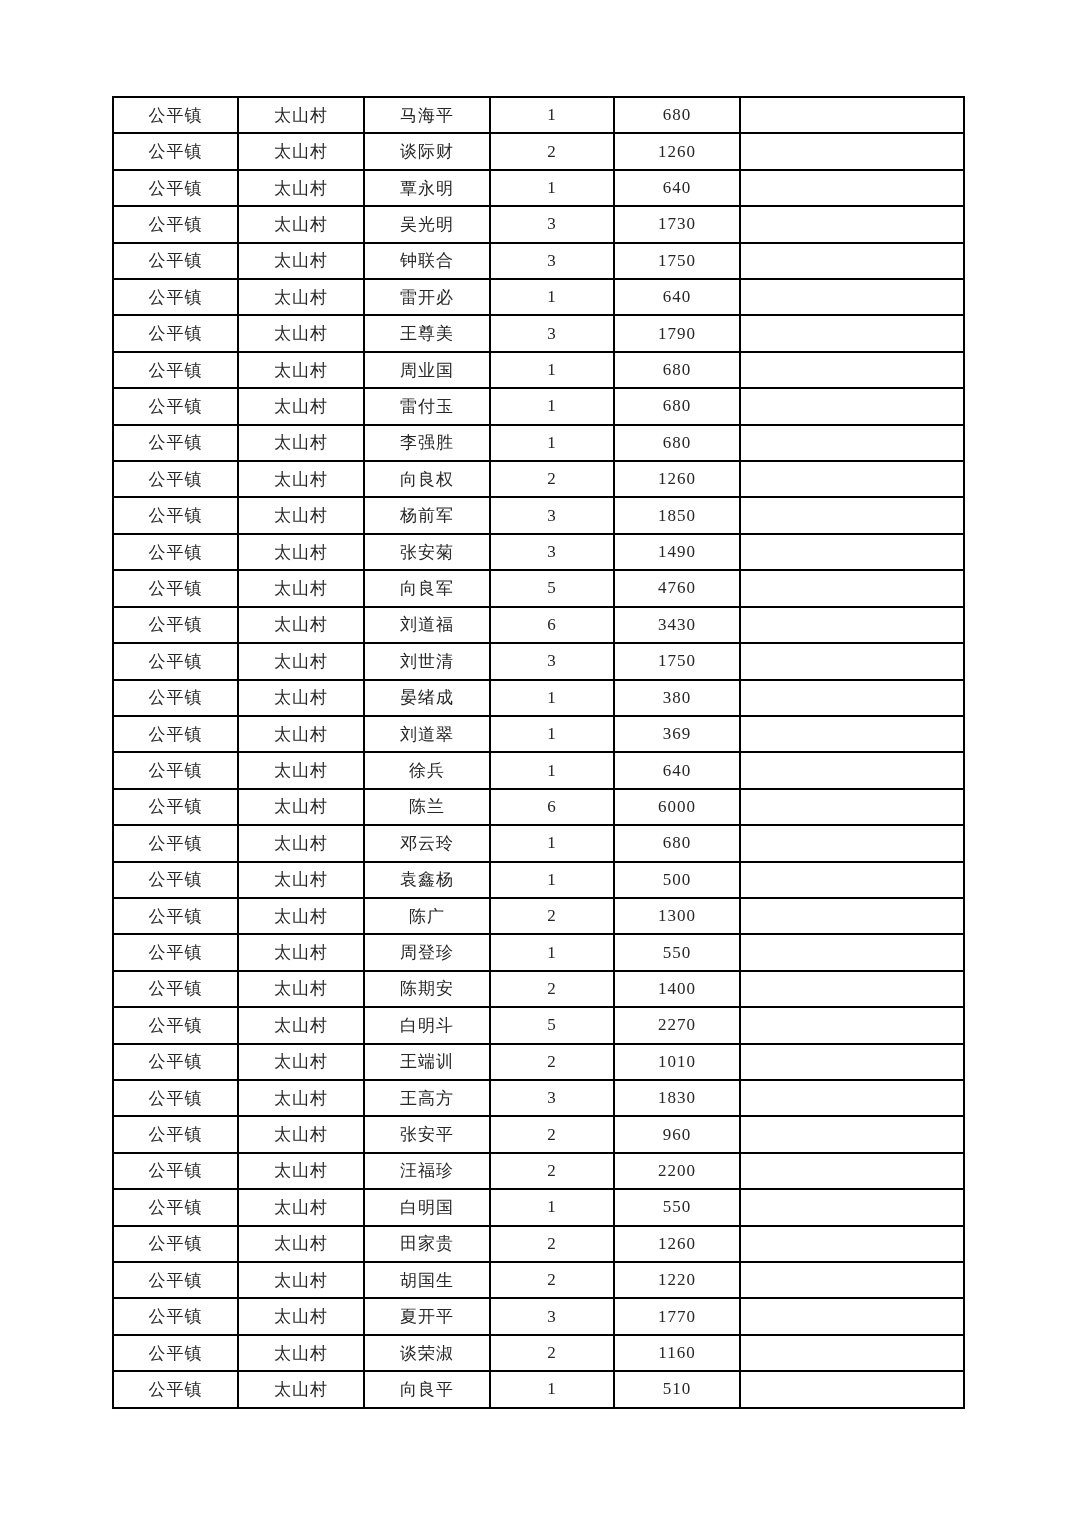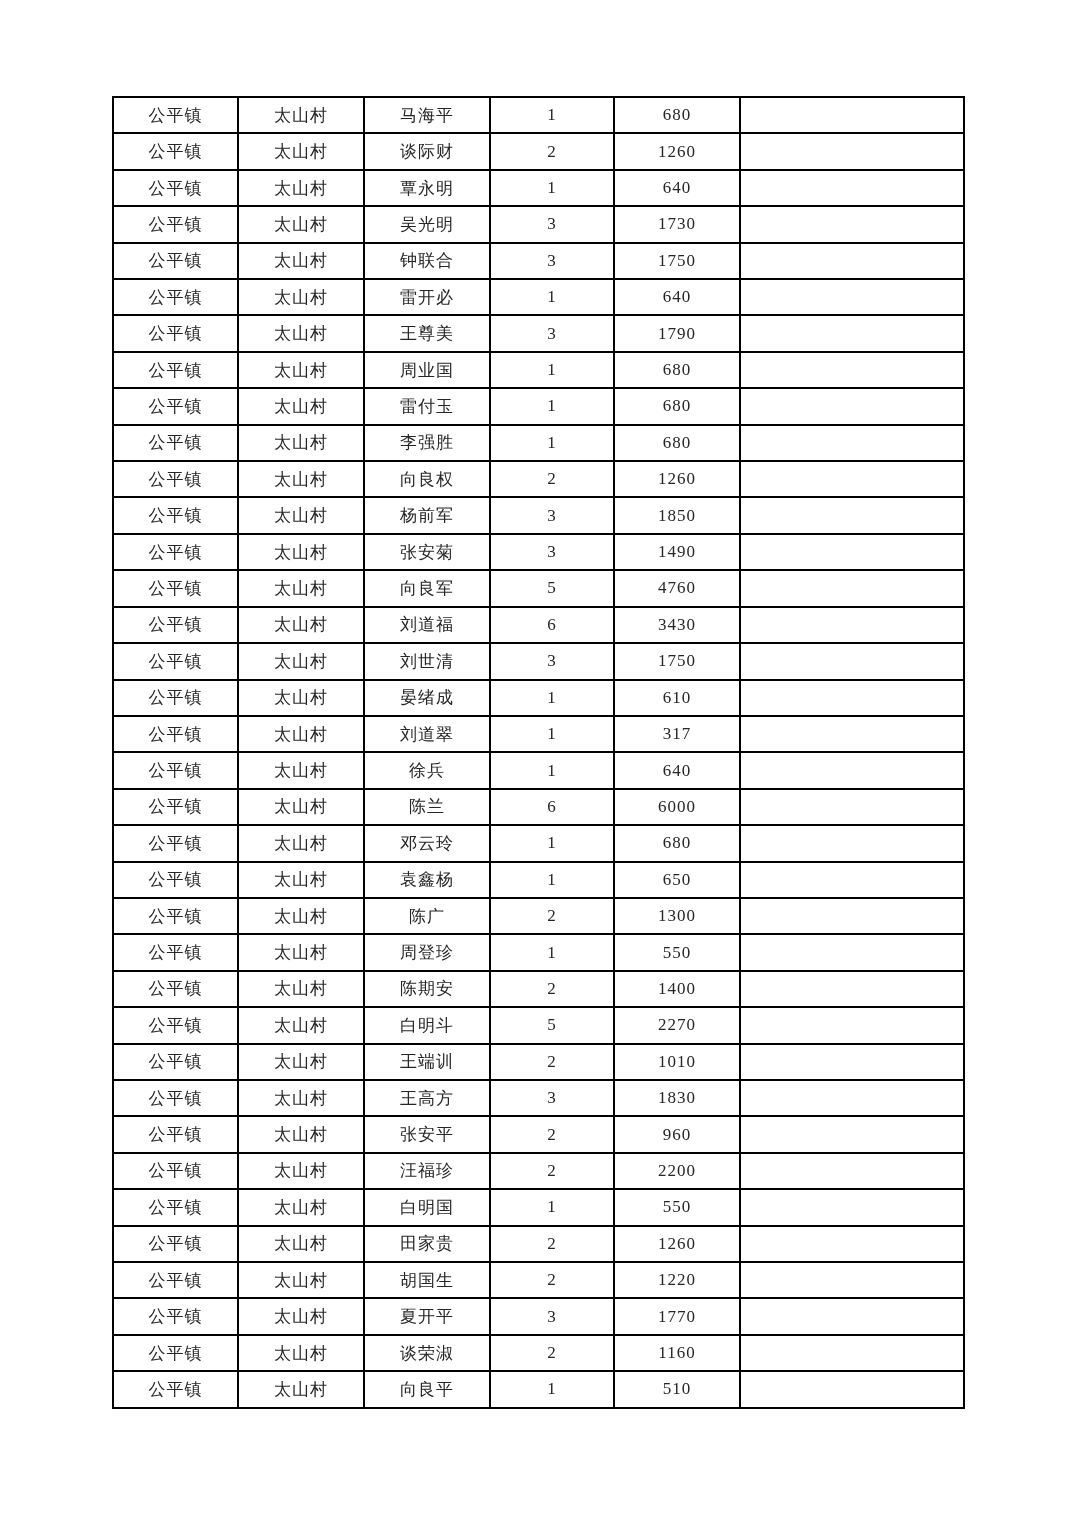--- a/index.html
+++ b/index.html
@@ -180,29 +180,29 @@
           <td>刘世清</td>
           <td>3</td>
           <td>1750</td>
           <td></td>
         </tr>
         <tr>
           <td>公平镇</td>
           <td>太山村</td>
           <td>晏绪成</td>
           <td>1</td>
-          <td>610</td>
+          <td>380</td>
           <td></td>
         </tr>
         <tr>
           <td>公平镇</td>
           <td>太山村</td>
           <td>刘道翠</td>
           <td>1</td>
-          <td>317</td>
+          <td>369</td>
           <td></td>
         </tr>
         <tr>
           <td>公平镇</td>
           <td>太山村</td>
           <td>徐兵</td>
           <td>1</td>
           <td>640</td>
           <td></td>
         </tr>
@@ -220,21 +220,21 @@
           <td>邓云玲</td>
           <td>1</td>
           <td>680</td>
           <td></td>
         </tr>
         <tr>
           <td>公平镇</td>
           <td>太山村</td>
           <td>袁鑫杨</td>
           <td>1</td>
-          <td>650</td>
+          <td>500</td>
           <td></td>
         </tr>
         <tr>
           <td>公平镇</td>
           <td>太山村</td>
           <td>陈广</td>
           <td>2</td>
           <td>1300</td>
           <td></td>
         </tr>

